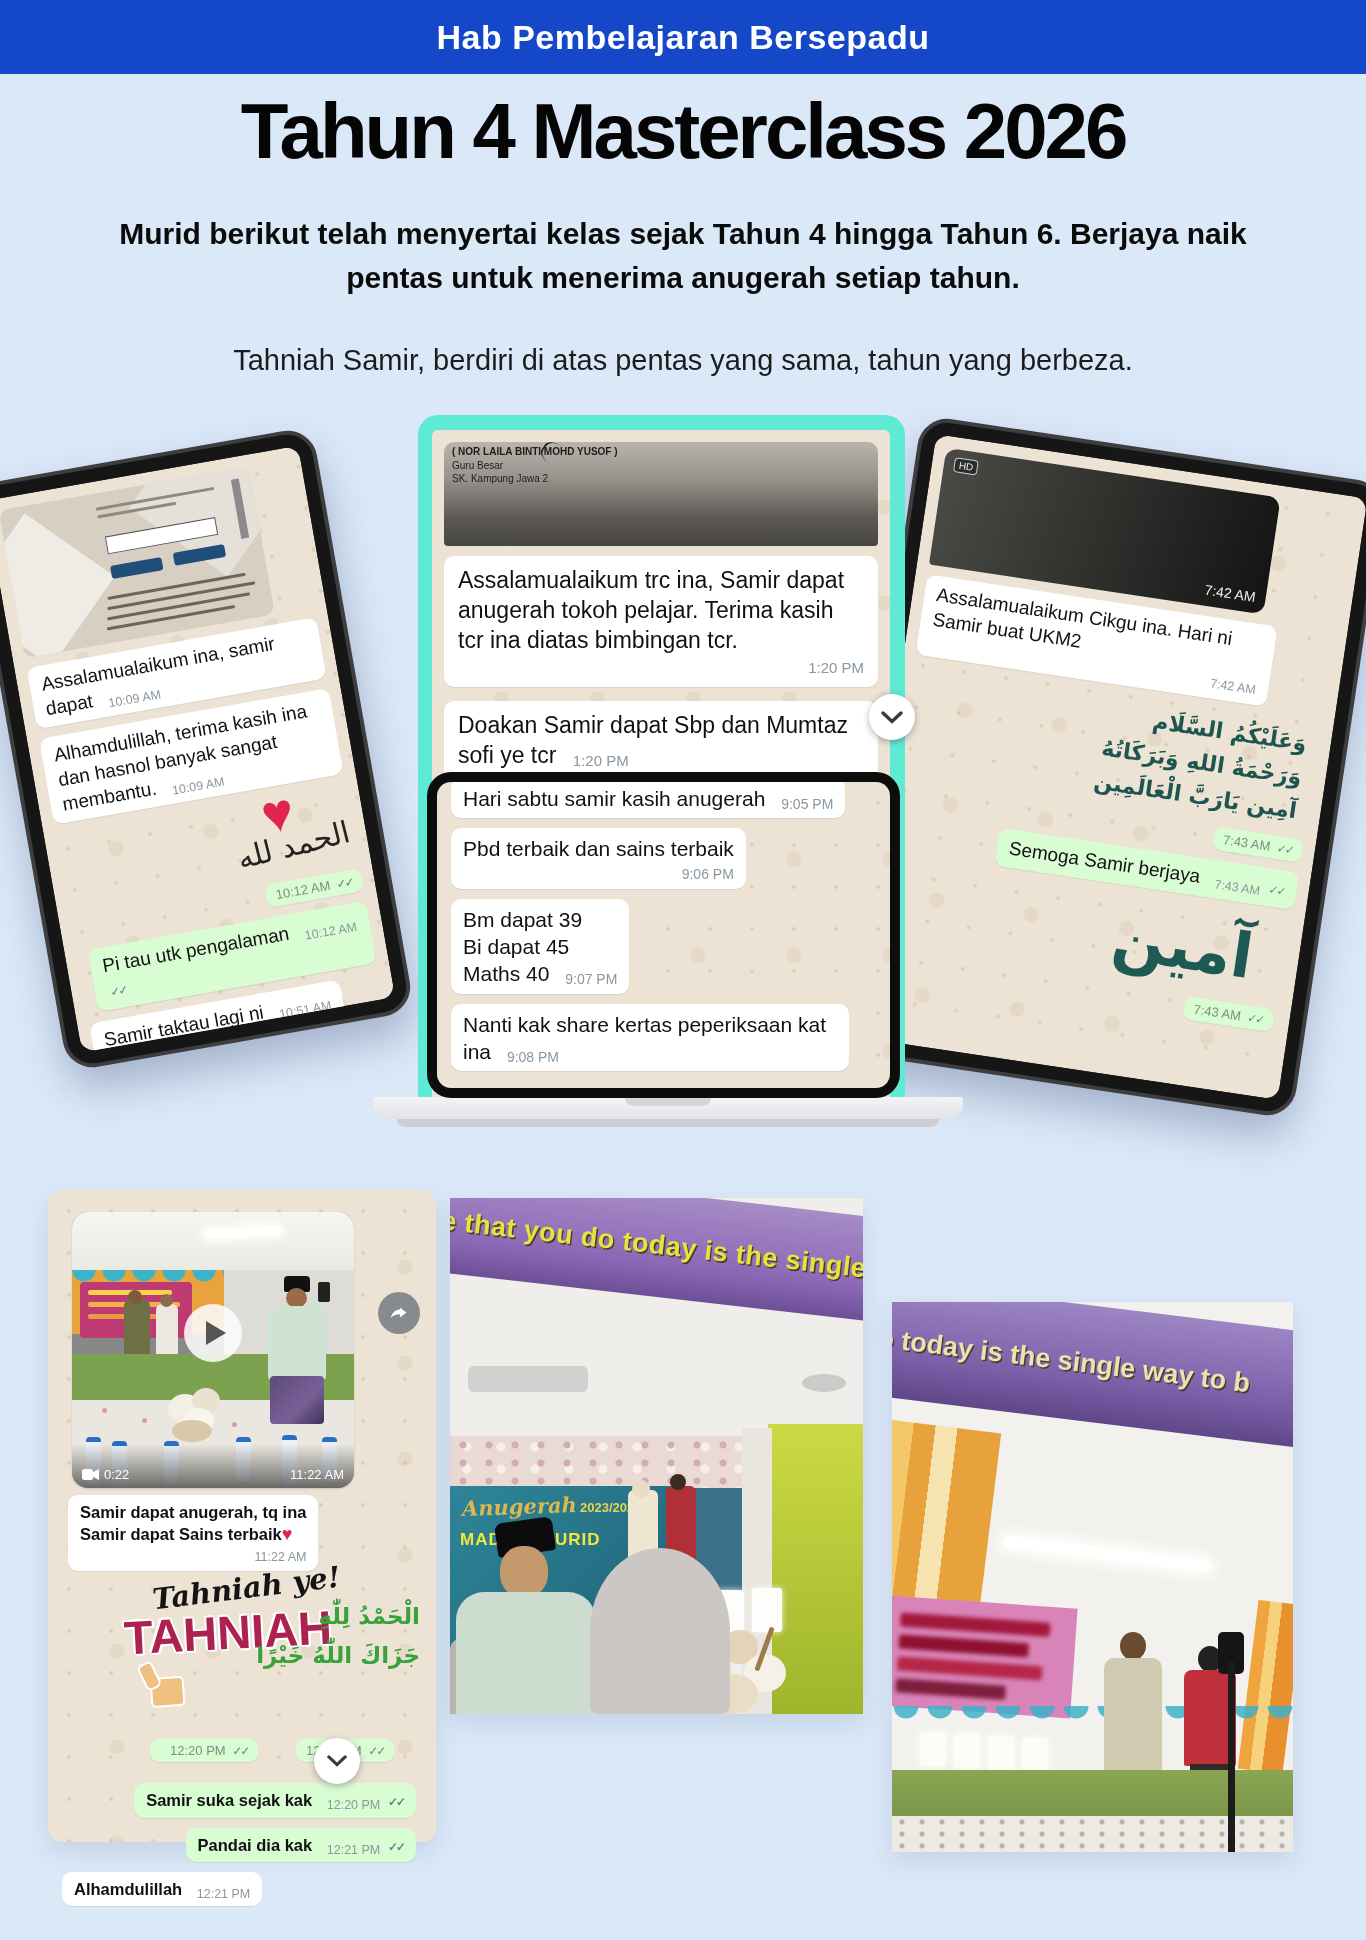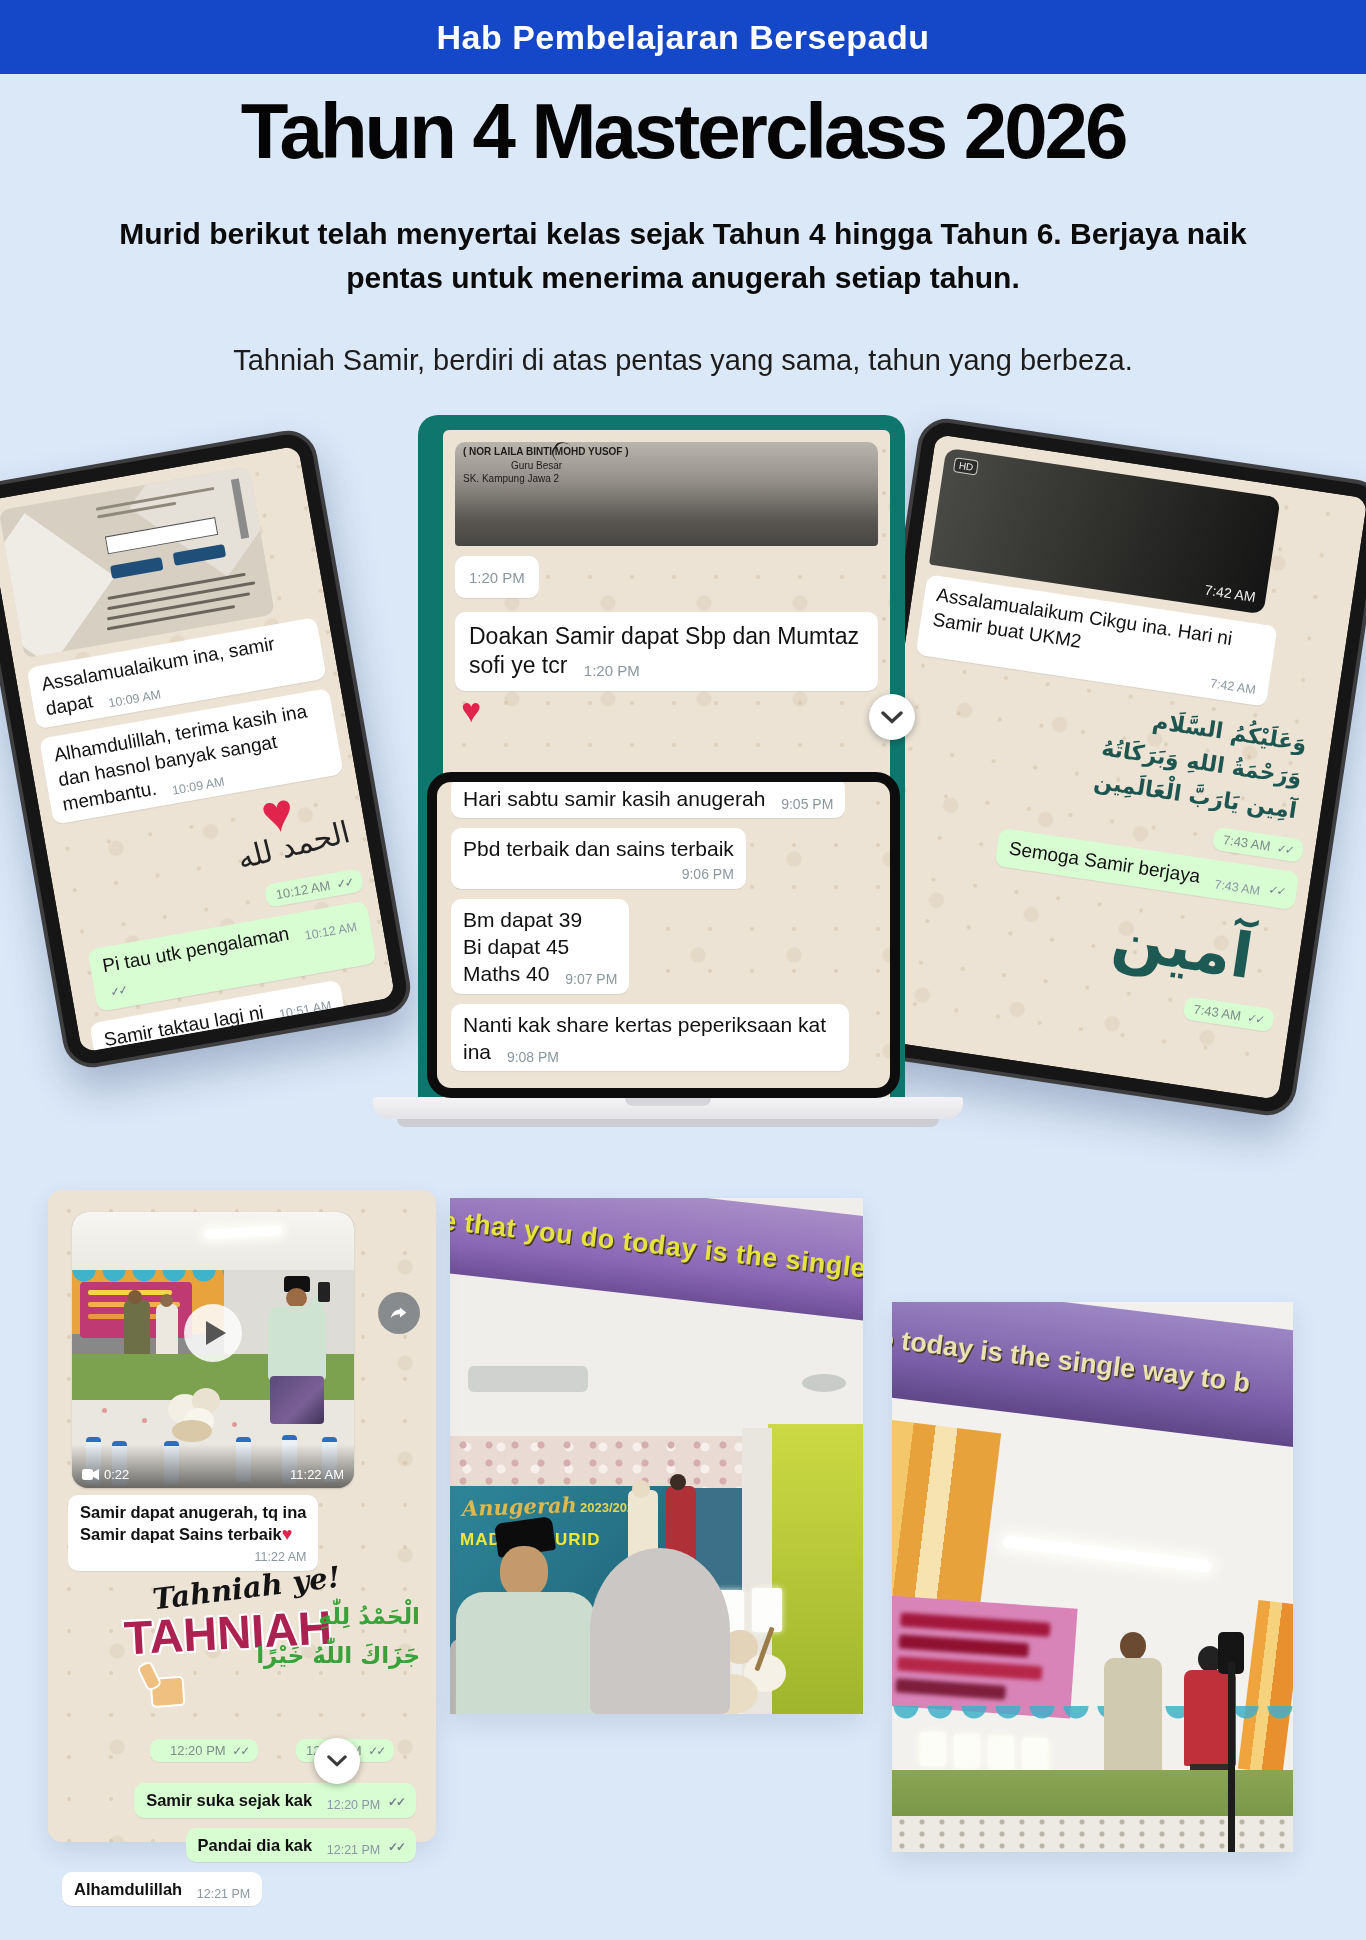--- a/index.html
+++ b/index.html
@@ -39,22 +39,22 @@
   .heart{color:#e0244c;}
 
   
   .tablet{background:#161616;border:4px solid #3e3e40;border-radius:30px;padding:13px;
           box-shadow:0 22px 40px rgba(25,45,95,.28);}
   .tablet .screen{width:100%;height:100%;border-radius:14px;overflow:hidden;
                   position:relative;padding:12px;box-sizing:border-box;}
   .left-tablet{left:14px;top:452px;width:318px;height:560px;transform:rotate(-10deg);z-index:3;}
   .right-tablet{left:872px;top:446px;width:436px;height:608px;transform:rotate(8.5deg);z-index:2;}
 
-  .laptop-screen{left:418px;top:415px;width:487px;height:682px;background:#0f766e;
-                 border-radius:20px 20px 0 0;padding:15px 15px 0 25px;box-sizing:border-box;z-index:5;}
+  .laptop-screen{left:418px;top:415px;width:487px;height:682px;background:#5eead4;
+                 border-radius:20px 20px 0 0;padding:15px 15px 0 14px;box-sizing:border-box;z-index:5;}
   .laptop-screen .inner{width:100%;height:100%;overflow:hidden;position:relative;
                         border-radius:6px 6px 0 0;padding:12px;box-sizing:border-box;}
   .laptop-base{left:373px;top:1097px;width:590px;height:22px;z-index:6;
                background:linear-gradient(#f4f4f6,#e3e3e7);border-radius:3px 3px 16px 16px;}
   .laptop-base .notch{position:absolute;left:50%;top:0;transform:translateX(-50%);
                width:86px;height:9px;background:#d5d5da;border-radius:0 0 8px 8px;}
   .laptop-shadow{left:397px;top:1119px;width:542px;height:8px;background:#cdcdd3;
                border-radius:0 0 12px 12px;z-index:5;}
 
   .overlay-shot{left:427px;top:772px;width:473px;height:326px;background:#0d0d0d;
@@ -304,25 +304,26 @@
       <span>7:43 AM</span>
       <span class="ticks">✓✓</span>
     </div>
   </div>
 </div>
 
 <div class="abs laptop-screen">
   <div class="inner wabg">
     <div class="cert-img">
       <span class="t" style="left:8px;top:4px;">( NOR LAILA BINTI MOHD YUSOF )</span>
-      <span class="t" style="left:8px;top:18px;font-weight:normal;margin-left:48px;">Guru Besar</span>
+      <span class="t" style="left:8px;top:18px;font-weight:normal;">Guru Besar</span>
       <span class="t" style="left:8px;top:31px;font-weight:normal;">SK. Kampung Jawa 2</span>
       <span class="sig"></span>
     </div>
     <div class="bubble" style="font-size:23px;max-width:96%;padding:10px 14px;">
+      <span>Assalamualaikum trc ina, Samir dapat anugerah tokoh pelajar. Terima kasih tcr ina diatas bimbingan tcr.</span>
       <span class="time t-block" style="font-size:15px;">1:20 PM</span>
     </div>
     <div class="bubble" style="font-size:23px;max-width:96%;padding:10px 14px;margin-top:14px;">
       <span>Doakan Samir dapat Sbp dan Mumtaz sofi ye tcr</span>
       <span class="time t-inline" style="font-size:15px;">1:20 PM</span>
     </div>
     <span class="heart" style="font-size:34px;margin-left:6px;">♥</span>
   </div>
 </div>
 <div class="abs laptop-base">

